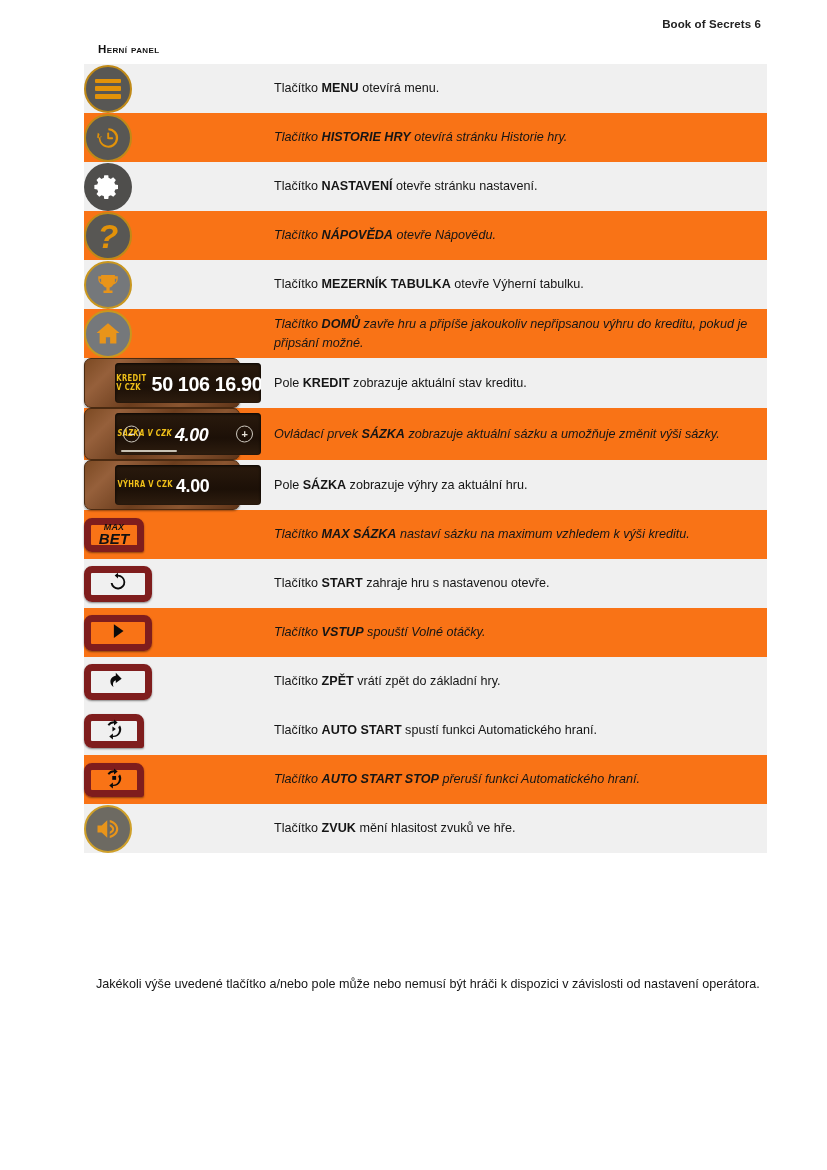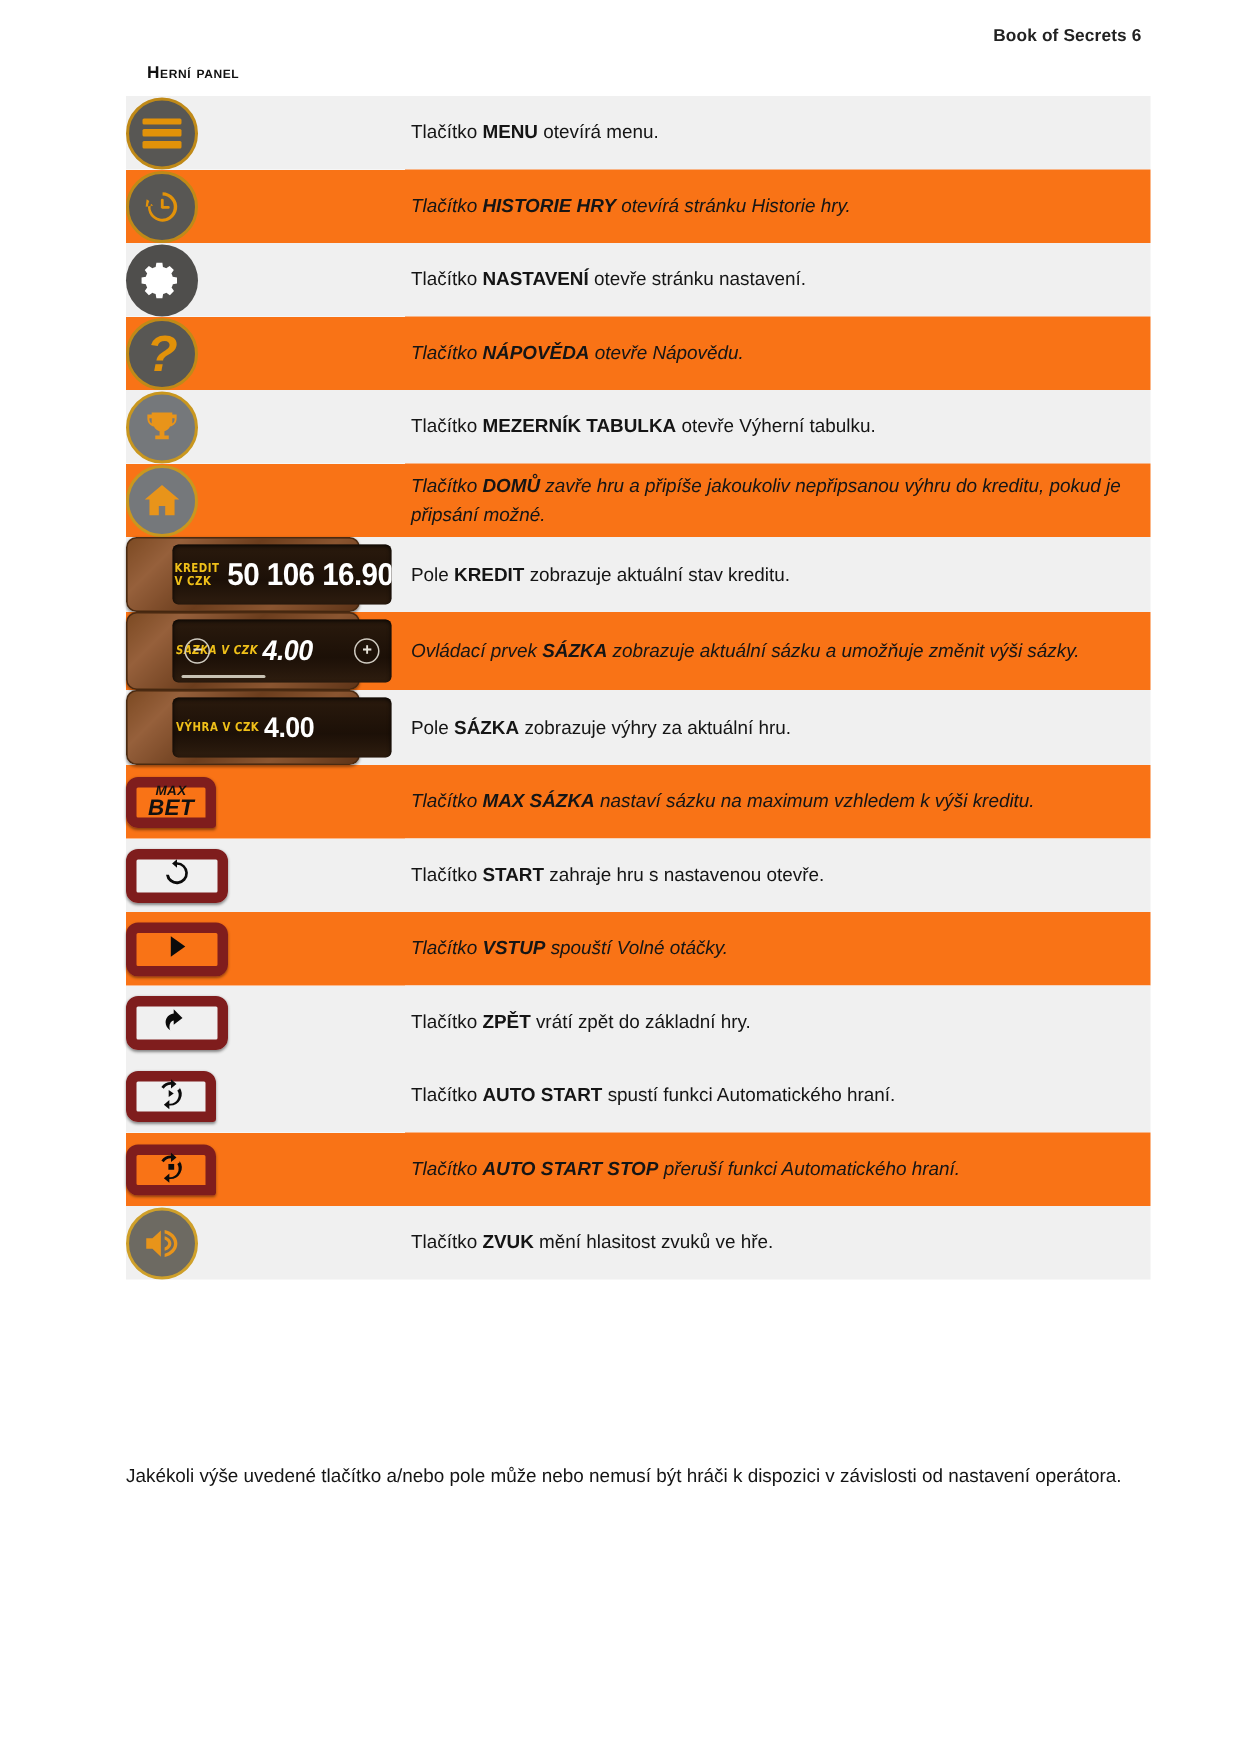--- a/index.html
+++ b/index.html
@@ -240,21 +240,21 @@
     bottom: 3px;
     width: 56px;
     height: 2px;
     background: #c8c2b4;
     border-radius: 1px;
   }
 
   
   .footer-note {
     position: absolute;
-    left: 84px;
+    left: 96px;
     top: 975px;
     width: 690px;
     font-size: 12.6px;
     line-height: 1.5;
     color: #151515;
   }
 </style>
 </head>
 <body>
 

